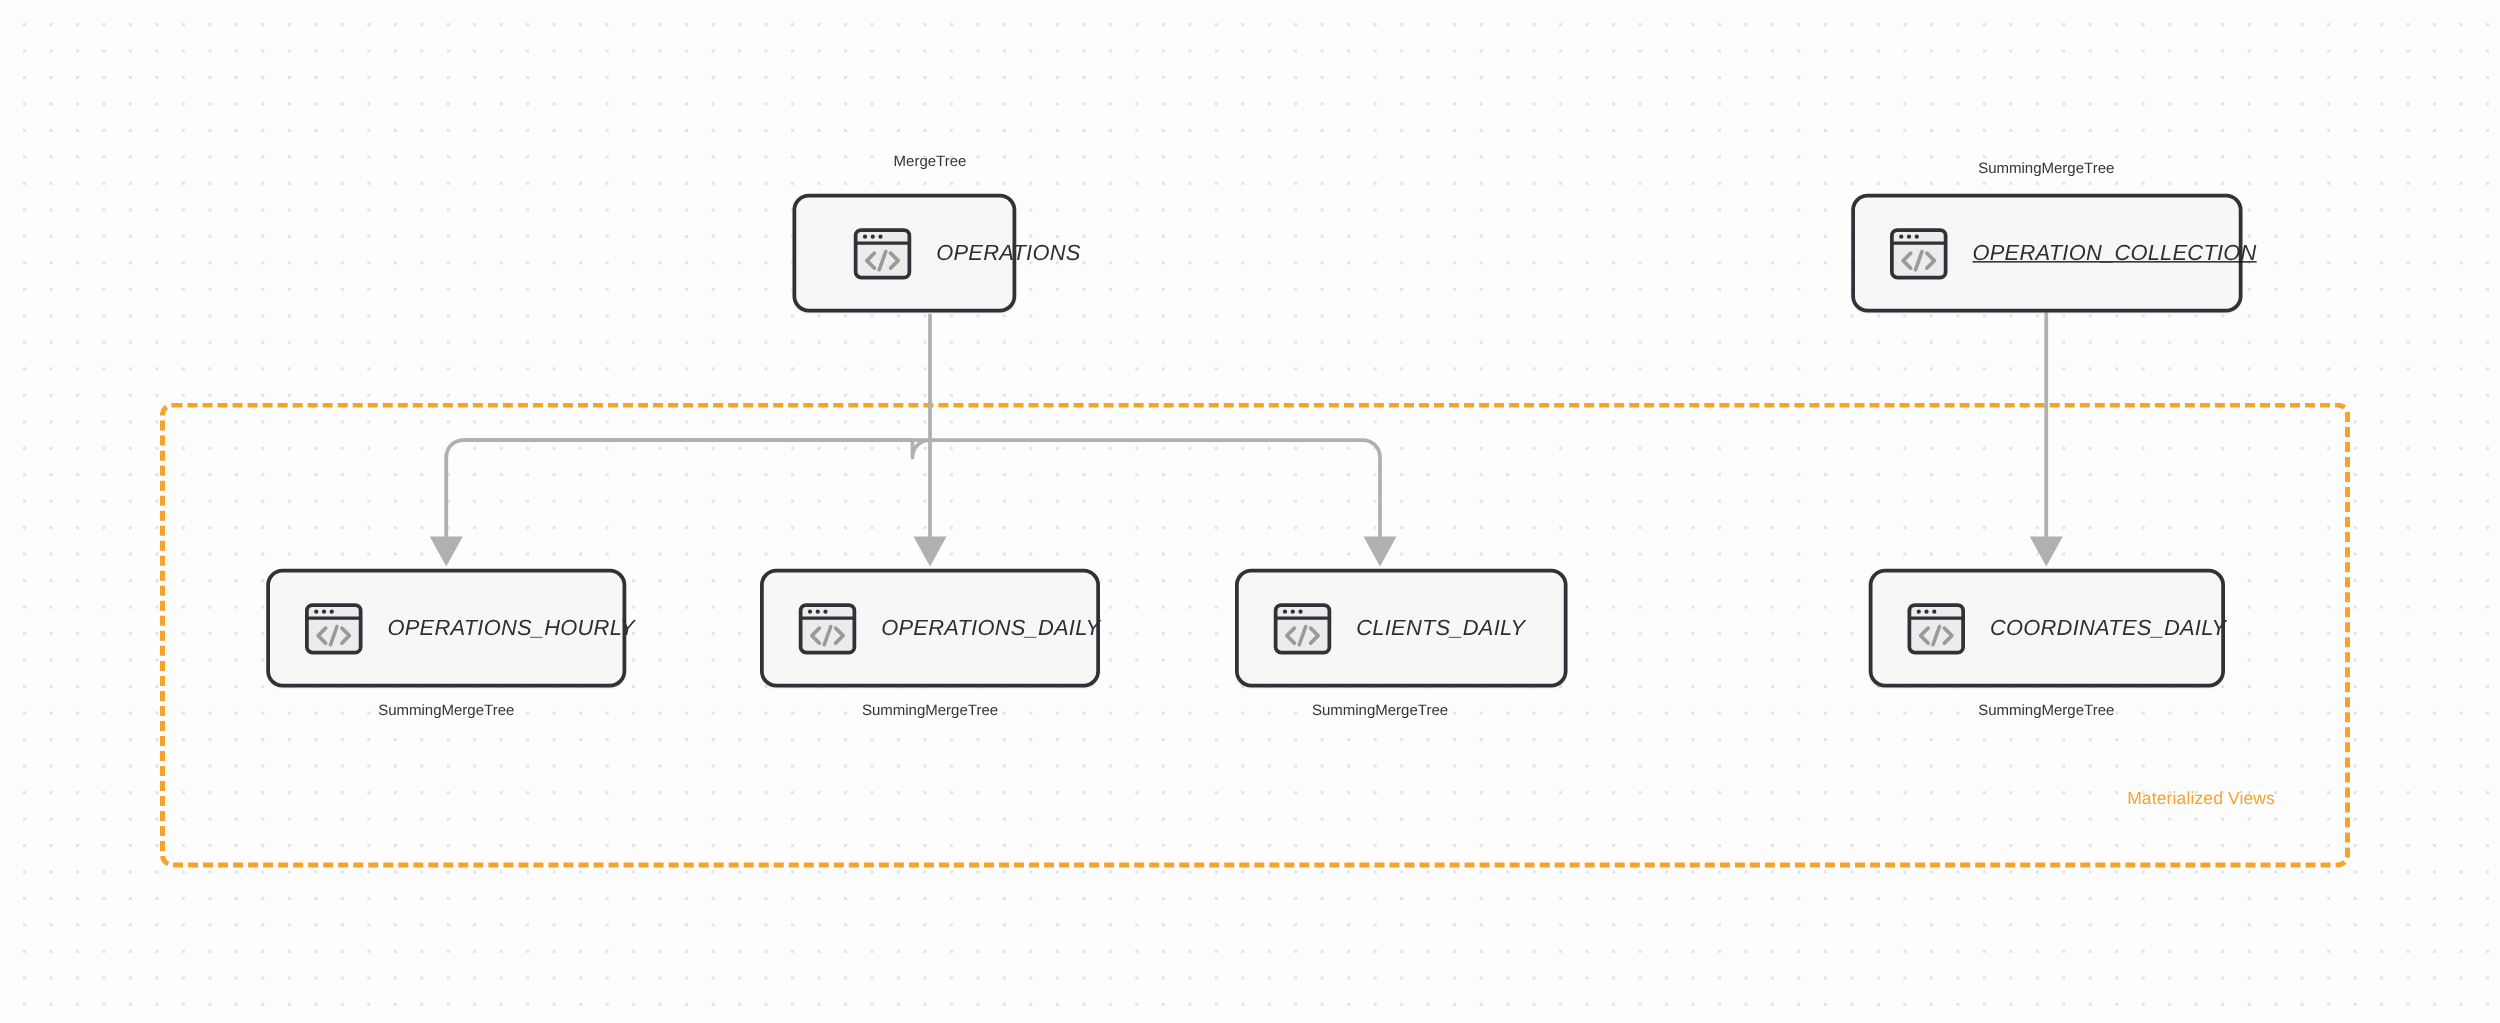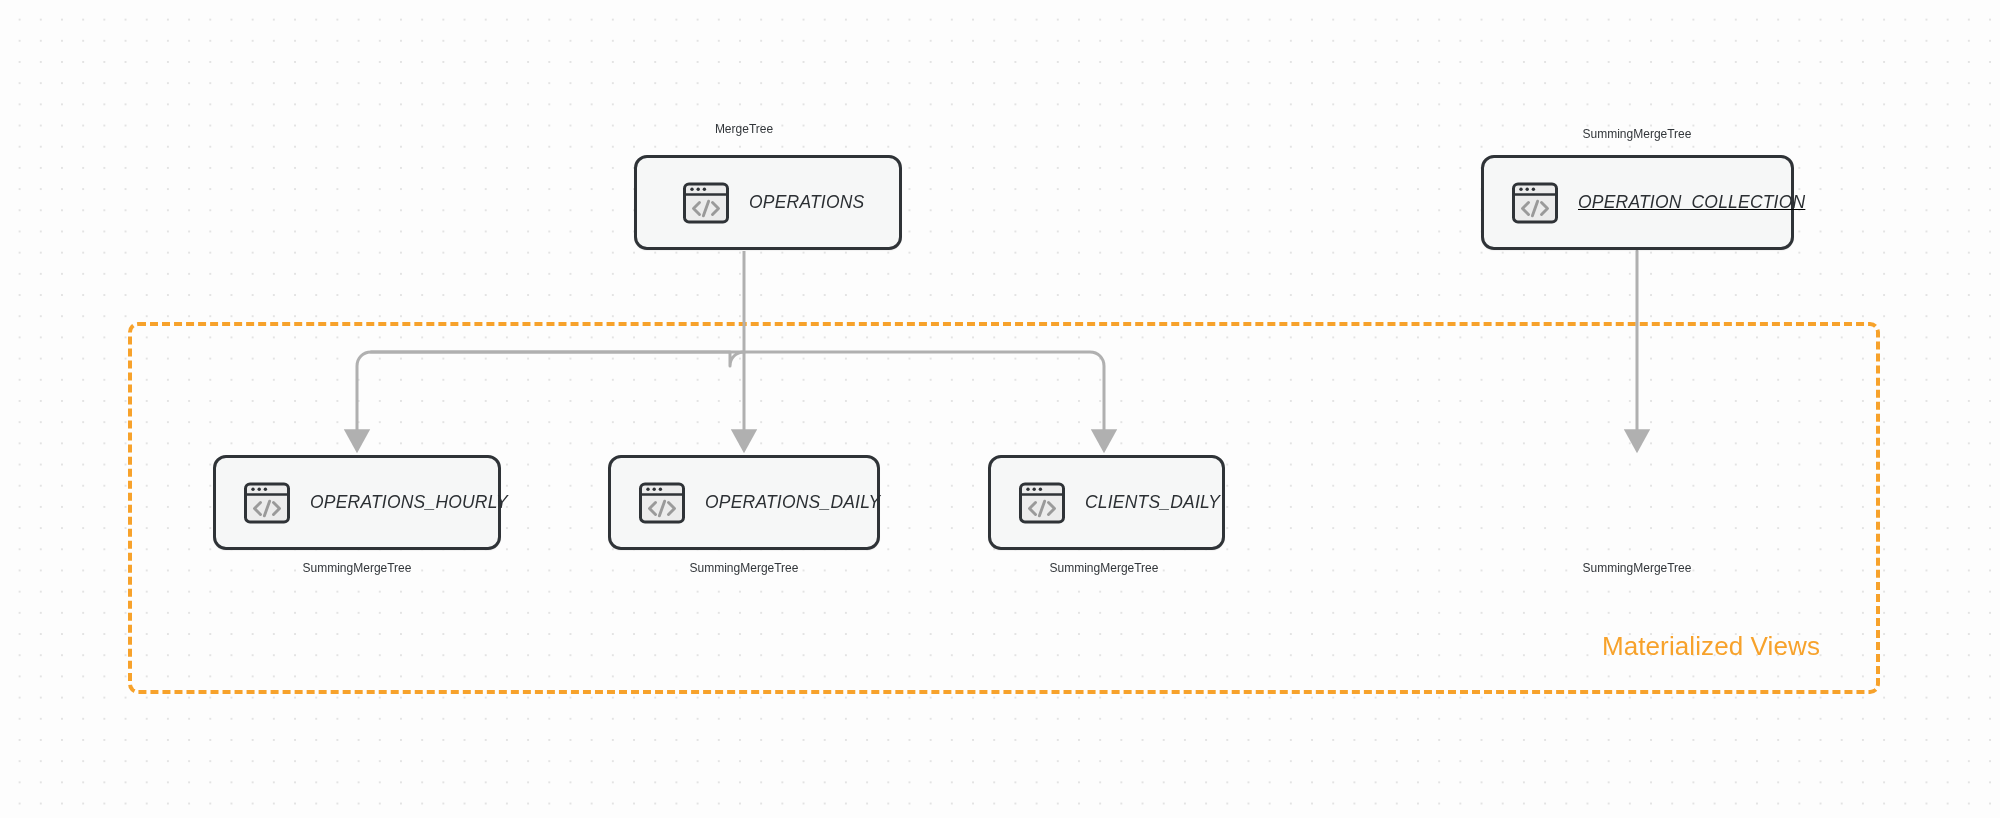--- a/index.html
+++ b/index.html
@@ -36,23 +36,23 @@
     top: 322px;
     width: 1752px;
     height: 372px;
     border: 4px dashed #f7a22b;
     border-radius: 10px;
     box-sizing: border-box;
   }
   .mv-group-label {
     position: absolute;
     right: 56px;
-    bottom: 28px;
+    bottom: 44px;
     color: #f7a22b;
-    font-size: 26px;
+    font-size: 14px;
     white-space: nowrap;
     letter-spacing: .1px;
   }
 
   
   .node {
     position: absolute;
     box-sizing: border-box;
     height: 95px;
     background: #f6f7f7;
@@ -120,21 +120,21 @@
   <div class="engine-label" style="left:1637px; top:127px;">SummingMergeTree</div>
 
   <div class="engine-label" style="left:357px; top:561px;">SummingMergeTree</div>
 
   <div class="engine-label" style="left:744px; top:561px;">SummingMergeTree</div>
 
   <div class="engine-label" style="left:1104px; top:561px;">SummingMergeTree</div>
 
   <div class="engine-label" style="left:1637px; top:561px;">SummingMergeTree</div>
 
-  <div class="node" style="left:634px; top:155px; width:268px;padding-left:44px;">
+  <div class="node" style="left:634px; top:155px; width:179px;padding-left:44px;">
     <span class="icon">
       <svg viewBox="0 0 50 50" width="50" height="50" xmlns="http://www.w3.org/2000/svg">
         <rect x="3.5" y="6" width="43" height="38" rx="4.5" ry="4.5" fill="#ececec" stroke="#2f3337" stroke-width="3"></rect>
         <line x1="3.5" y1="16.5" x2="46.5" y2="16.5" stroke="#2f3337" stroke-width="2.6"></line>
         <circle cx="11" cy="11.3" r="1.7" fill="#2f3337"></circle>
         <circle cx="17.2" cy="11.3" r="1.7" fill="#2f3337"></circle>
         <circle cx="23.4" cy="11.3" r="1.7" fill="#2f3337"></circle>
         <path d="M18.5,24.5 L12.5,30.5 L18.5,36.5" fill="none" stroke="#9a9a9a" stroke-width="2.9" stroke-linecap="round" stroke-linejoin="round"></path>
         <path d="M31.5,24.5 L37.5,30.5 L31.5,36.5" fill="none" stroke="#9a9a9a" stroke-width="2.9" stroke-linecap="round" stroke-linejoin="round"></path>
         <line x1="27.6" y1="23.2" x2="22.4" y2="37.8" stroke="#9a9a9a" stroke-width="2.9" stroke-linecap="round"></line>
@@ -184,30 +184,45 @@
         <circle cx="17.2" cy="11.3" r="1.7" fill="#2f3337"></circle>
         <circle cx="23.4" cy="11.3" r="1.7" fill="#2f3337"></circle>
         <path d="M18.5,24.5 L12.5,30.5 L18.5,36.5" fill="none" stroke="#9a9a9a" stroke-width="2.9" stroke-linecap="round" stroke-linejoin="round"></path>
         <path d="M31.5,24.5 L37.5,30.5 L31.5,36.5" fill="none" stroke="#9a9a9a" stroke-width="2.9" stroke-linecap="round" stroke-linejoin="round"></path>
         <line x1="27.6" y1="23.2" x2="22.4" y2="37.8" stroke="#9a9a9a" stroke-width="2.9" stroke-linecap="round"></line>
       </svg>
     </span>
     <span class="node-title">OPERATIONS_DAILY</span>
   </div>
 
-  <div class="node" style="left:988px; top:455px; width:237px;">
+  <div class="node" style="left:988px; top:455px; width:266px;">
     <span class="icon">
       <svg viewBox="0 0 50 50" width="50" height="50" xmlns="http://www.w3.org/2000/svg">
         <rect x="3.5" y="6" width="43" height="38" rx="4.5" ry="4.5" fill="#ececec" stroke="#2f3337" stroke-width="3"></rect>
         <line x1="3.5" y1="16.5" x2="46.5" y2="16.5" stroke="#2f3337" stroke-width="2.6"></line>
         <circle cx="11" cy="11.3" r="1.7" fill="#2f3337"></circle>
         <circle cx="17.2" cy="11.3" r="1.7" fill="#2f3337"></circle>
         <circle cx="23.4" cy="11.3" r="1.7" fill="#2f3337"></circle>
         <path d="M18.5,24.5 L12.5,30.5 L18.5,36.5" fill="none" stroke="#9a9a9a" stroke-width="2.9" stroke-linecap="round" stroke-linejoin="round"></path>
         <path d="M31.5,24.5 L37.5,30.5 L31.5,36.5" fill="none" stroke="#9a9a9a" stroke-width="2.9" stroke-linecap="round" stroke-linejoin="round"></path>
         <line x1="27.6" y1="23.2" x2="22.4" y2="37.8" stroke="#9a9a9a" stroke-width="2.9" stroke-linecap="round"></line>
       </svg>
     </span>
     <span class="node-title">CLIENTS_DAILY</span>
   </div>
 
+  <div class="node" style="left:1495px; top:455px; width:285px;">
+    <span class="icon">
+      <svg viewBox="0 0 50 50" width="50" height="50" xmlns="http://www.w3.org/2000/svg">
+        <rect x="3.5" y="6" width="43" height="38" rx="4.5" ry="4.5" fill="#ececec" stroke="#2f3337" stroke-width="3"></rect>
+        <line x1="3.5" y1="16.5" x2="46.5" y2="16.5" stroke="#2f3337" stroke-width="2.6"></line>
+        <circle cx="11" cy="11.3" r="1.7" fill="#2f3337"></circle>
+        <circle cx="17.2" cy="11.3" r="1.7" fill="#2f3337"></circle>
+        <circle cx="23.4" cy="11.3" r="1.7" fill="#2f3337"></circle>
+        <path d="M18.5,24.5 L12.5,30.5 L18.5,36.5" fill="none" stroke="#9a9a9a" stroke-width="2.9" stroke-linecap="round" stroke-linejoin="round"></path>
+        <path d="M31.5,24.5 L37.5,30.5 L31.5,36.5" fill="none" stroke="#9a9a9a" stroke-width="2.9" stroke-linecap="round" stroke-linejoin="round"></path>
+        <line x1="27.6" y1="23.2" x2="22.4" y2="37.8" stroke="#9a9a9a" stroke-width="2.9" stroke-linecap="round"></line>
+      </svg>
+    </span>
+    <span class="node-title">COORDINATES_DAILY</span>
+  </div>
 
 </div>
 
 </body></html>

